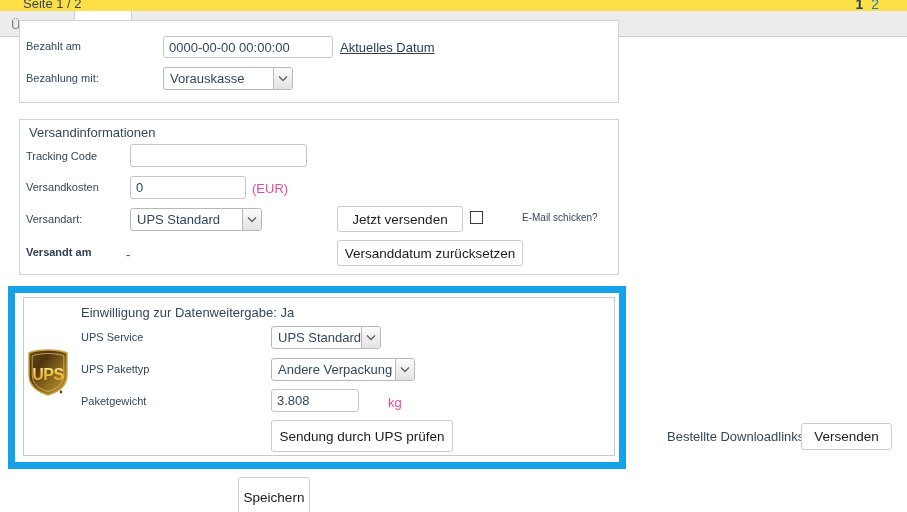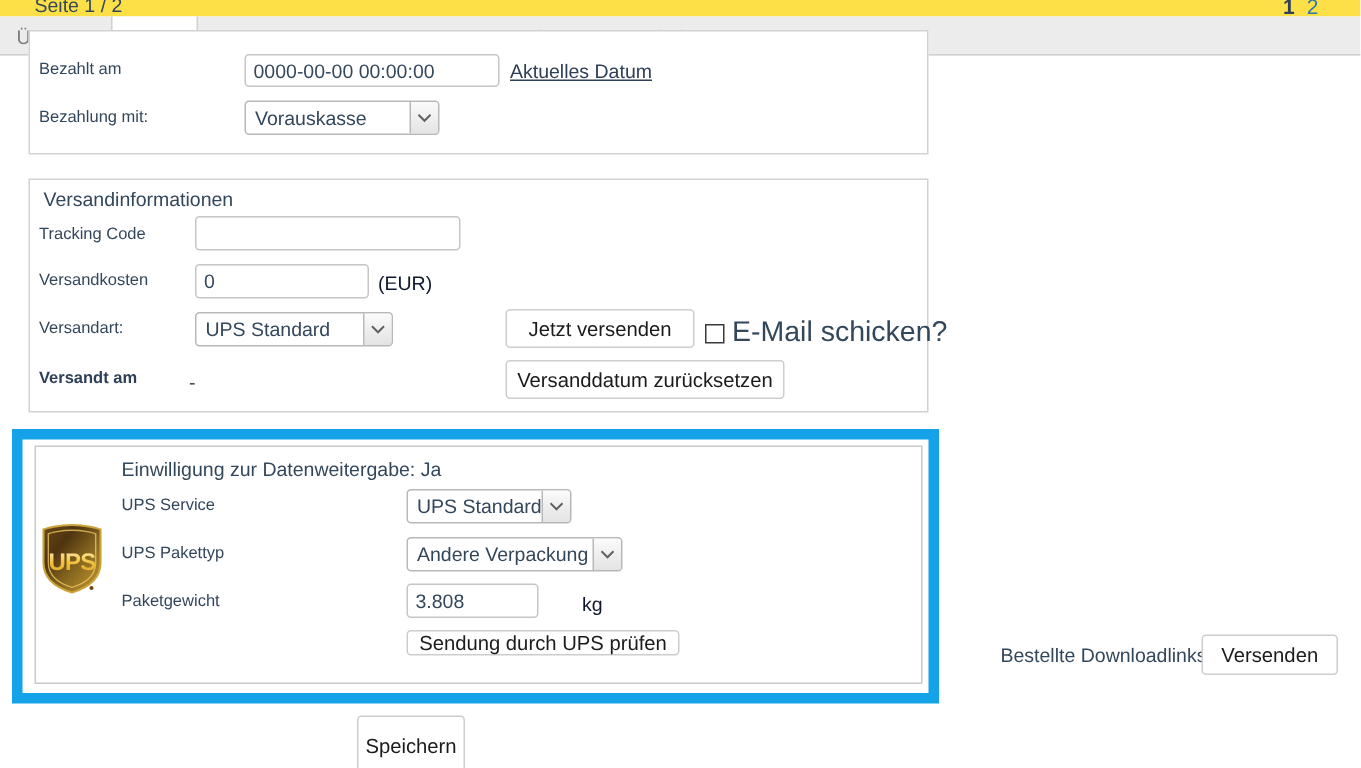--- a/index.html
+++ b/index.html
@@ -135,25 +135,25 @@
     display: flex; align-items: center;
     cursor: pointer; white-space: nowrap;
   }
   .chkbox {
     width: 13px; height: 13px;
     border: 1px solid #3a3a3a;
     background: #fff;
     margin-right: 5px;
     flex: 0 0 auto;
   }
-  .chk-label { font-size: 19px; color: #33475b; }
+  .chk-label { font-size: 10px; color: #33475b; margin-left: 34px; }
 
   .unit {
     position: absolute;
-    font-size: 13px; color: #0f172a; white-space: nowrap;
+    font-size: 13px; color: #ec4899; white-space: nowrap;
   }
 
   
   .highlight-box {
     position: absolute;
     border: 7px solid #14a3e8;
     background: #ffffff;
   }
   .ups-inner {
     position: absolute;
@@ -294,20 +294,20 @@
       <svg width="10" height="7" viewBox="0 0 10 7">
           <path d="M1 1.5 L5 5.5 L9 1.5" stroke="#606060" stroke-width="1.3" fill="none"></path>
         </svg>
     </span>
   </div>
 
   <div class="fld-label" style="left:81px; top:395px;">Paketgewicht</div>
   <input class="txtinput" style="left: 271px; top: 389px; width: 88px; height: 23px;" value="3.808">
   <div class="unit" style="left:364px; top:395px;padding-left:24px;">kg</div>
 
-  <div class="btn" style="left:271px; top:420px; width:182px; height:17px;">Sendung durch UPS prüfen</div>
+  <div class="btn" style="left:271px; top:420px; width:182px; height:32px;">Sendung durch UPS prüfen</div>
 
   <div class="plain-text" style="left:667px; top:429px;">Bestellte Downloadlinks</div>
   <div class="btn" style="left:801px; top:423px; width:91px; height:27px;">Versenden</div>
 
   <div class="btn" style="left:238px; top:477px; width:72px; height:40px;">Speichern</div>
 
 </div>
 
 </body></html>

